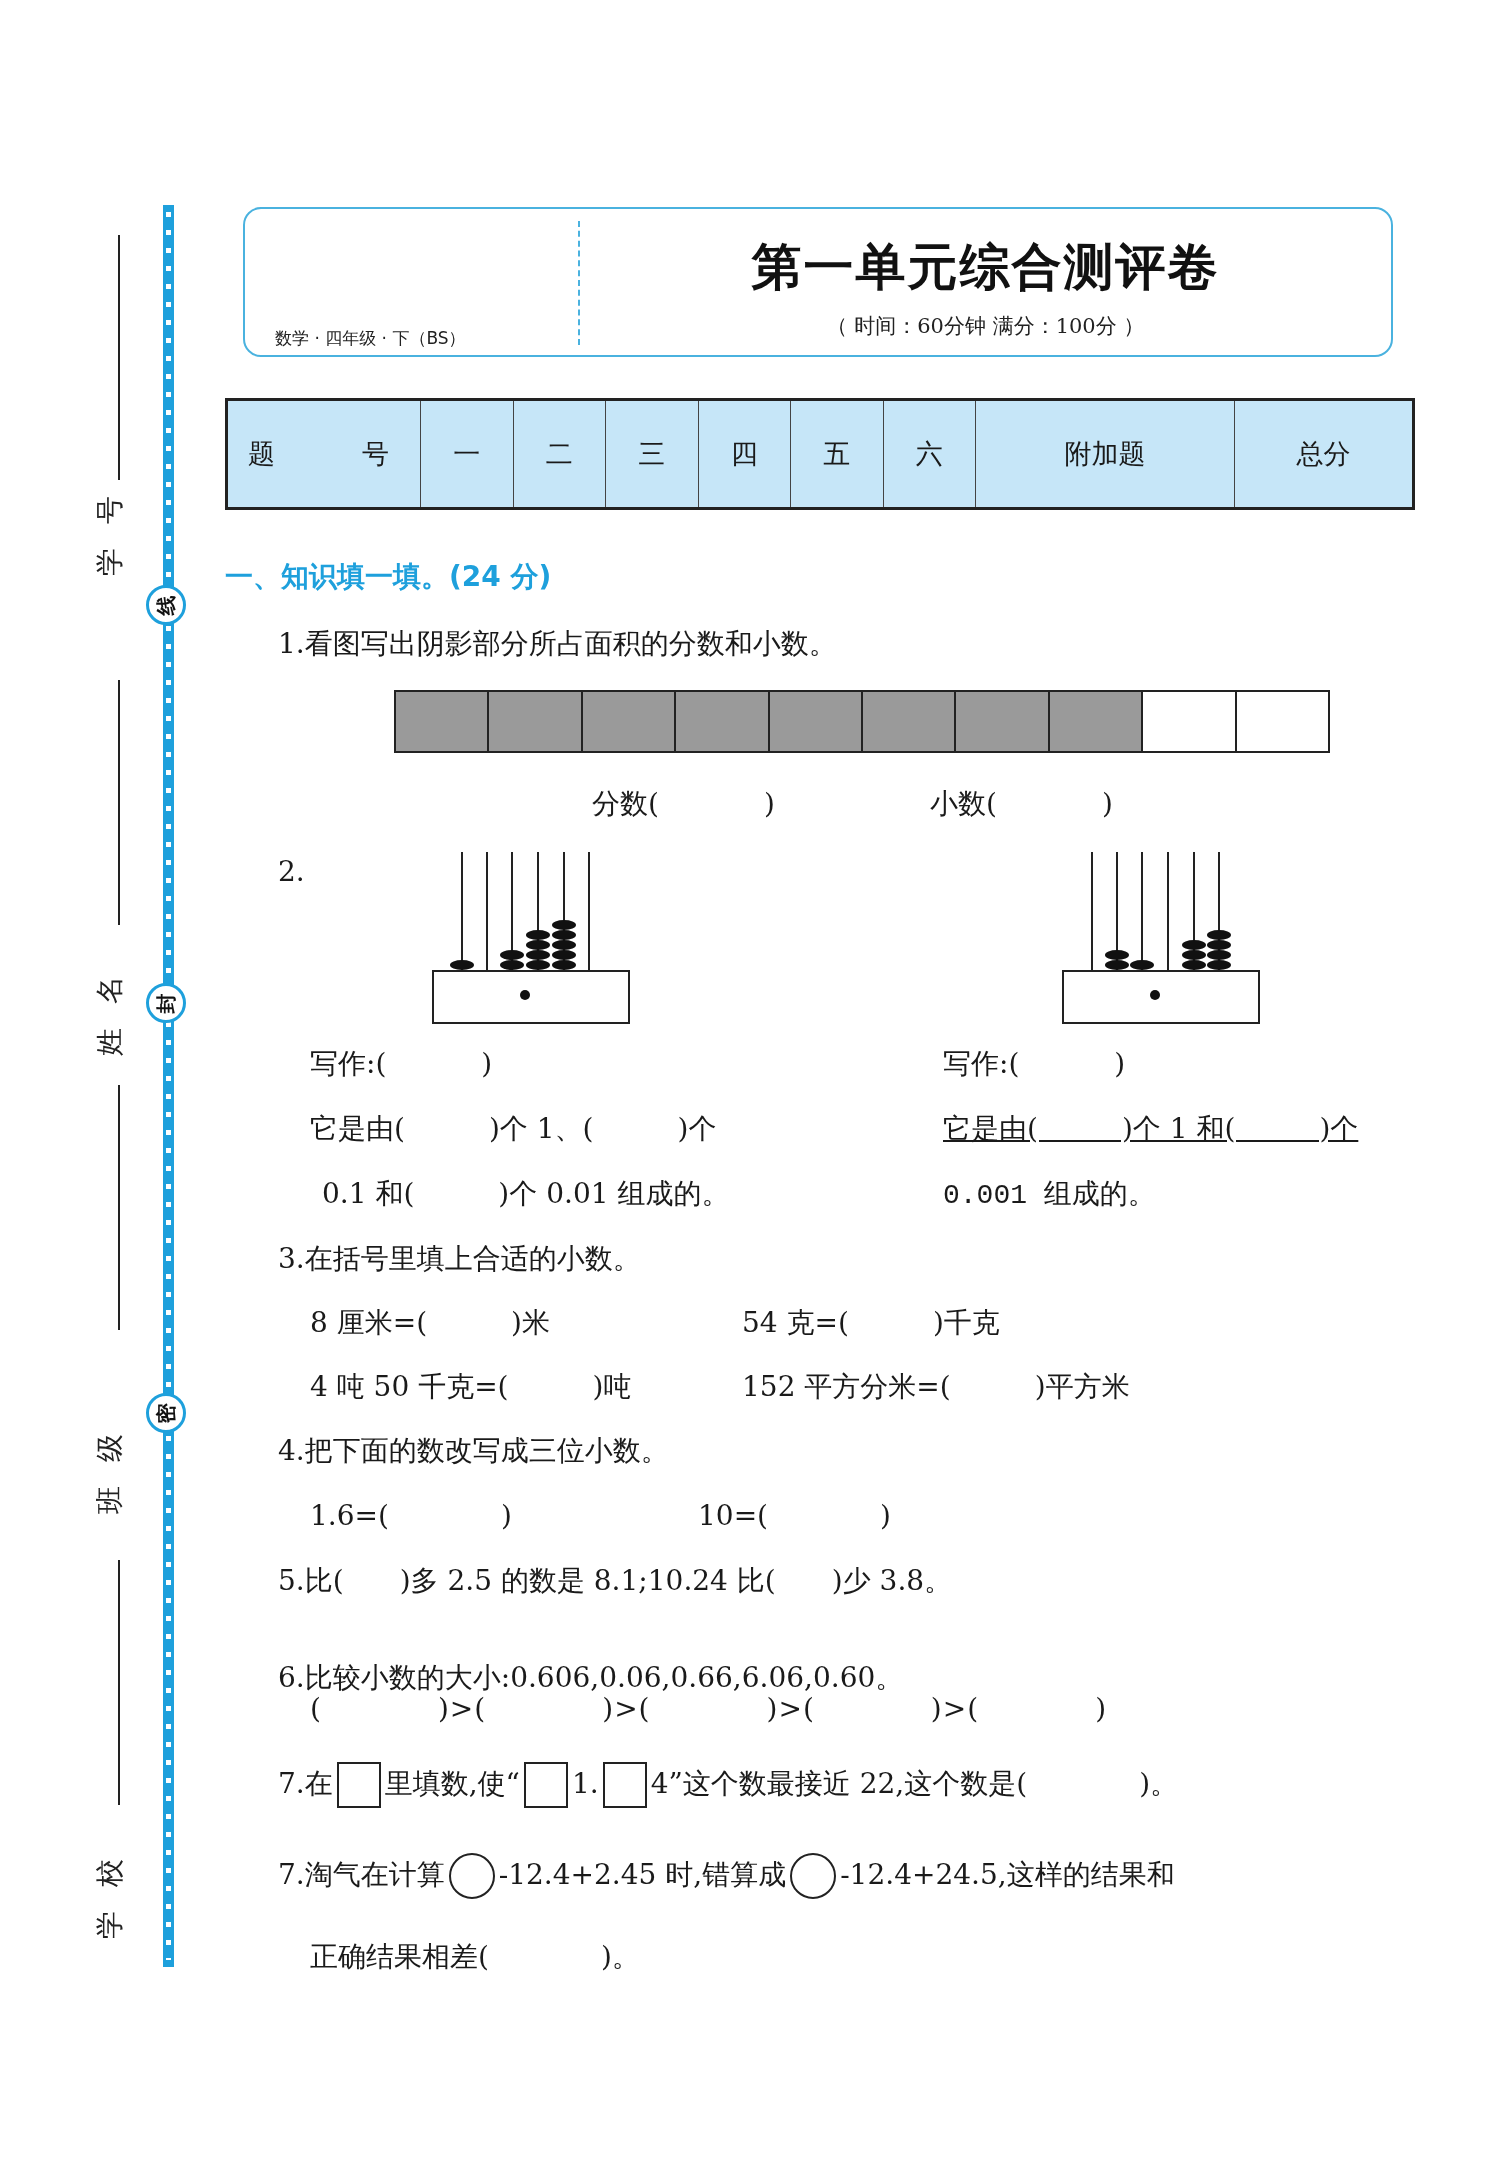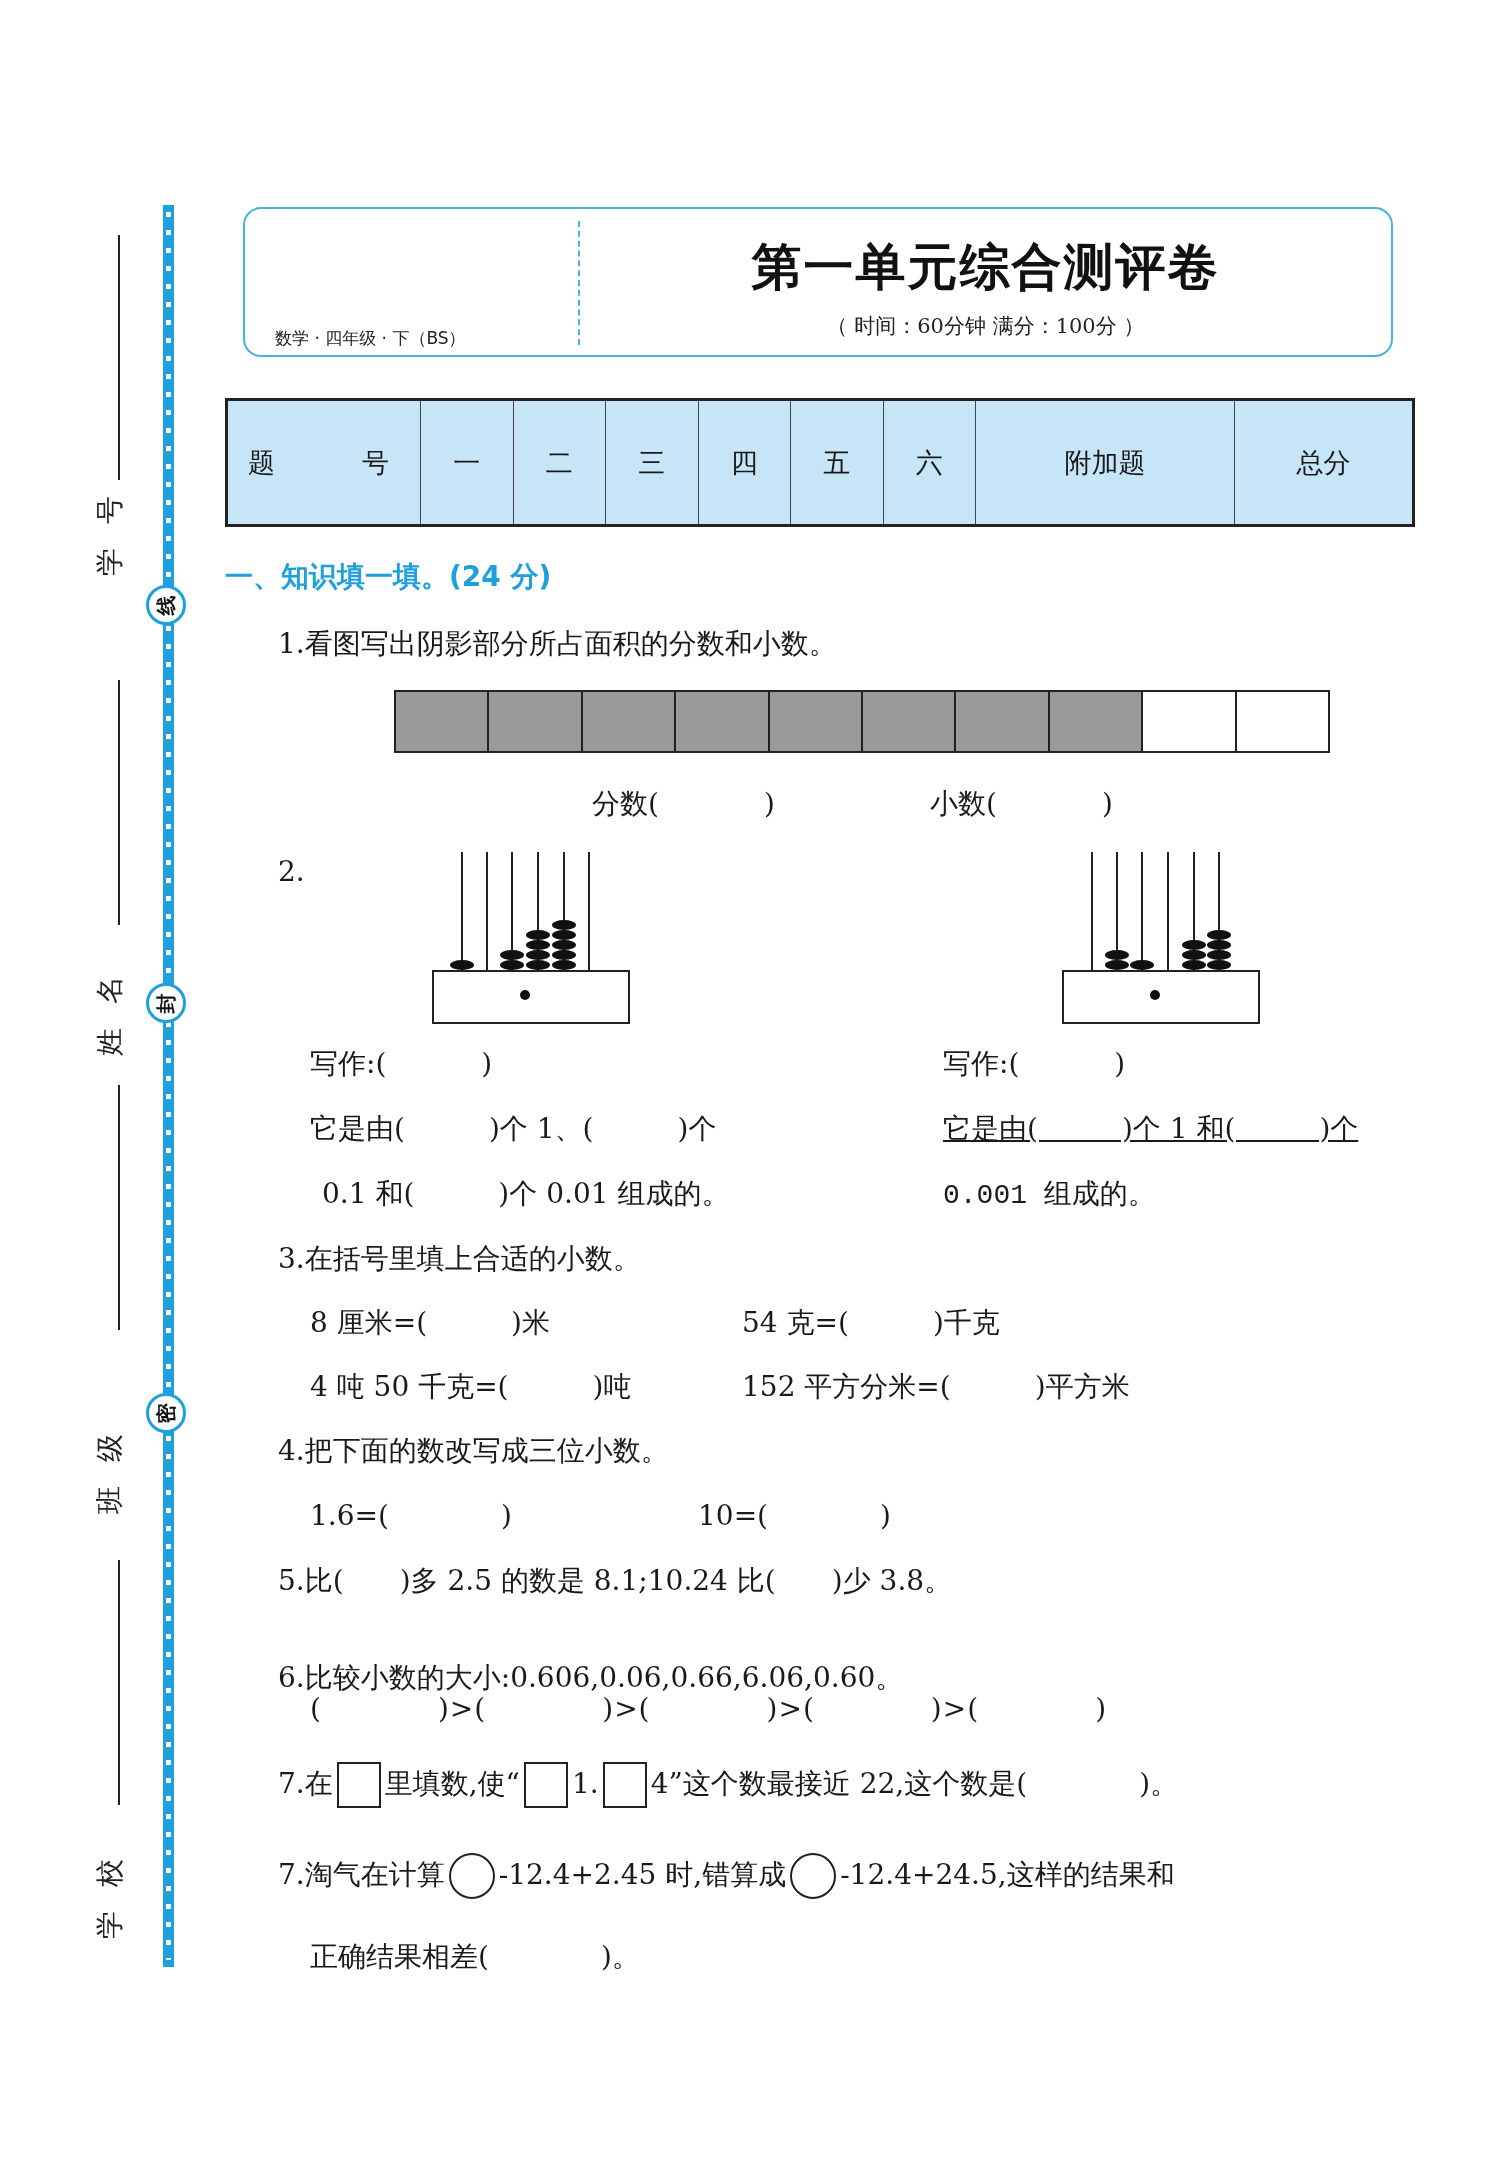--- a/index.html
+++ b/index.html
@@ -19,21 +19,21 @@
         display:flex;justify-content:center;letter-spacing:24px;}
   .side-line{position:absolute;left:118px;width:1.5px;background:#222;}
   
   .header{position:absolute;left:243px;top:207px;width:1150px;height:150px;
      border:2.5px solid #4ab2df;border-radius:18px;box-sizing:border-box;}
   .header .divider{position:absolute;left:333px;top:12px;bottom:10px;border-left:2px dashed #4ab2df;}
   .header .subject{position:absolute;left:30px;top:118px;font-family:"DejaVu Sans","Liberation Sans",sans-serif;font-size:17px;color:#222;}
   .header .title{position:absolute;left:335px;right:0;top:25px;text-align:center;font-size:50px;font-weight:bold;color:#111;letter-spacing:2px;}
   .header .meta{position:absolute;left:335px;right:0;top:103px;text-align:center;font-size:21px;color:#222;}
   
-  table.score{position:absolute;left:225px;top:398px;width:1190px;height:129px;border-collapse:collapse;
+  table.score{position:absolute;left:225px;top:398px;width:1190px;height:112px;border-collapse:collapse;
       font-family:"DejaVu Sans","Liberation Sans",sans-serif;font-size:27px;}
   table.score td{border:1.5px solid #444;text-align:center;}
   table.score tr.head td{background:#c6e6f8;height:68px;}
   table.score{border:3px solid #222;}
   table.score td.rowlabel{text-align:left;padding-left:20px;letter-spacing:30px;white-space:nowrap;}
   
   .section-title{position:absolute;left:225px;top:558px;font-family:"DejaVu Sans","Liberation Sans",sans-serif;
       font-size:28px;font-weight:bold;color:#1ea0dc;}
   .q{position:absolute;font-size:28px;white-space:nowrap;color:#1a1a1a;}
   .sub{position:absolute;font-size:28px;white-space:nowrap;color:#1a1a1a;}

